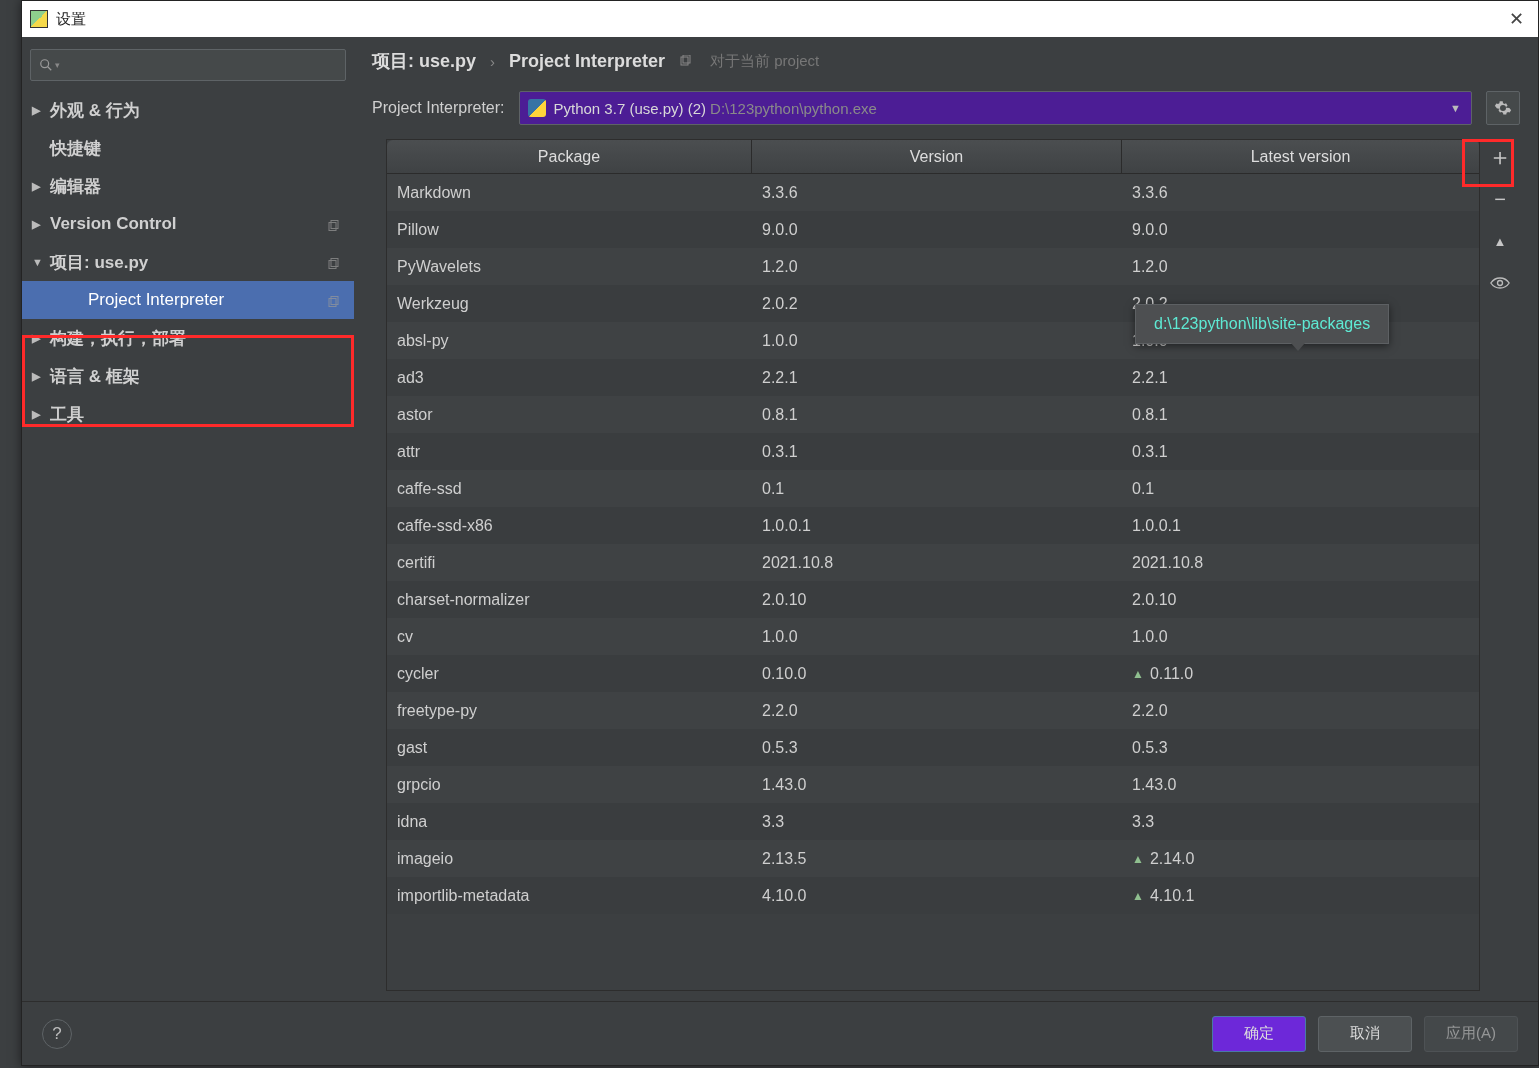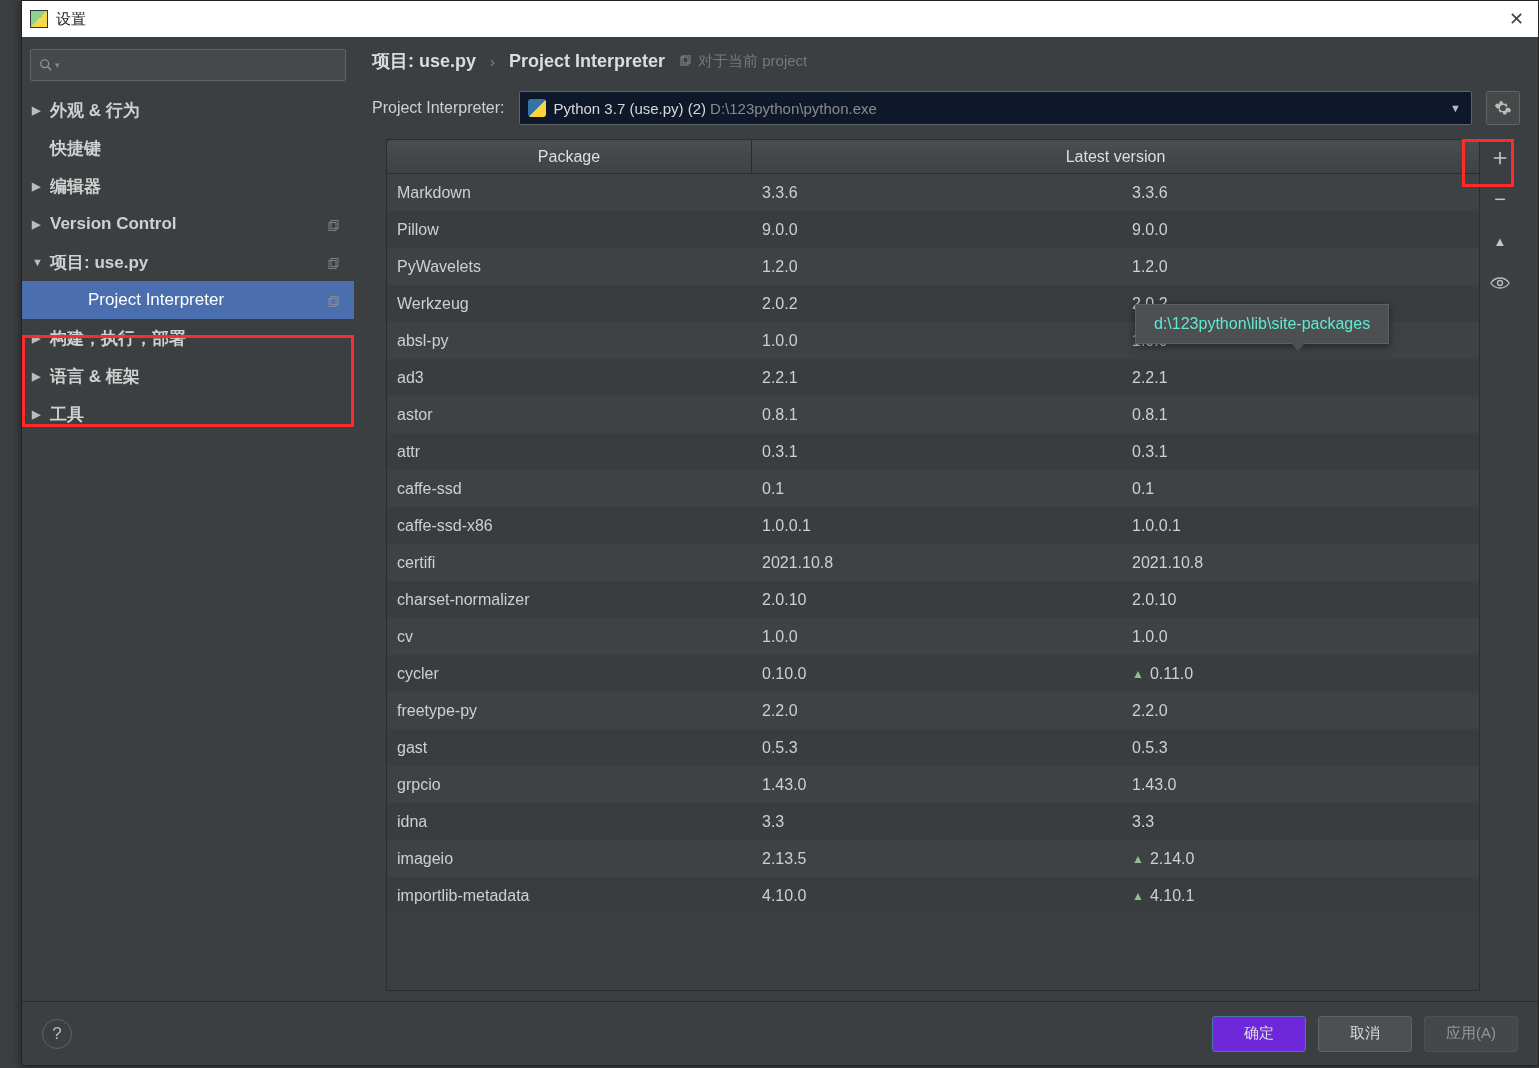--- a/index.html
+++ b/index.html
@@ -92,32 +92,32 @@
 }
 .breadcrumb {
   height: 48px;
   display: flex; align-items: center;
   padding: 0 18px;
   gap: 14px;
   font-size: 18px;
   color: #dcdcdc;
 }
 .breadcrumb .sep { color: #888; font-size: 15px; }
-.breadcrumb .muted { color: #777; font-size: 15px; display:flex; align-items:center; gap:6px;}
+.breadcrumb .muted { color: #777; font-size: 15px; display:flex; align-items:center; gap:18px;}
 .interpreter-row {
   display: flex; align-items: center;
   padding: 6px 18px 14px 18px;
   gap: 14px;
   font-size: 16px;
 }
 .interpreter-row .label { color: #cfcfcf; }
 .interpreter-select {
   flex: 1;
   height: 34px;
-  background: #0f172a;
+  background: #4c1d95;
   border: 1px solid #5e6366;
   border-radius: 2px;
   display: flex; align-items: center;
   padding: 0 30px 0 8px;
   position: relative;
   font-size: 15px;
   color: #d8d8d8;
 }
 .interpreter-select .py-icon {
   width:18px; height:18px; margin-right:8px;
@@ -364,20 +364,21 @@
           <svg width="18" height="18" viewBox="0 0 24 24">
                 <path fill="#bbb" d="M12 8a4 4 0 100 8 4 4 0 000-8zm9 4a7 7 0 01-.1 1l2 1.6-2 3.4-2.4-.8a7 7 0 01-1.7 1l-.4 2.5h-4l-.4-2.5a7 7 0 01-1.7-1l-2.4.8-2-3.4 2-1.6A7 7 0 013 12a7 7 0 01.1-1l-2-1.6 2-3.4 2.4.8a7 7 0 011.7-1L7.6 3h4l.4 2.5a7 7 0 011.7 1l2.4-.8 2 3.4-2 1.6c.1.3.1.7.1 1z"></path>
               </svg>
         </div>
       </div>
 
       <div class="table-wrap">
         <div class="table-scroll">
           <div class="thead">
             <div class="th col-pkg">Package</div>
+            <div class="th col-ver">Version</div>
             <div class="th col-lat">Latest version</div>
           </div>
           <div class="tbody" id="tbody">
                 <div class="trow">
                   <div class="td col-pkg">Markdown</div>
                   <div class="td col-ver">3.3.6</div>
                   <div class="td col-lat">
                     <span>3.3.6</span>
                   </div>
                 </div>

